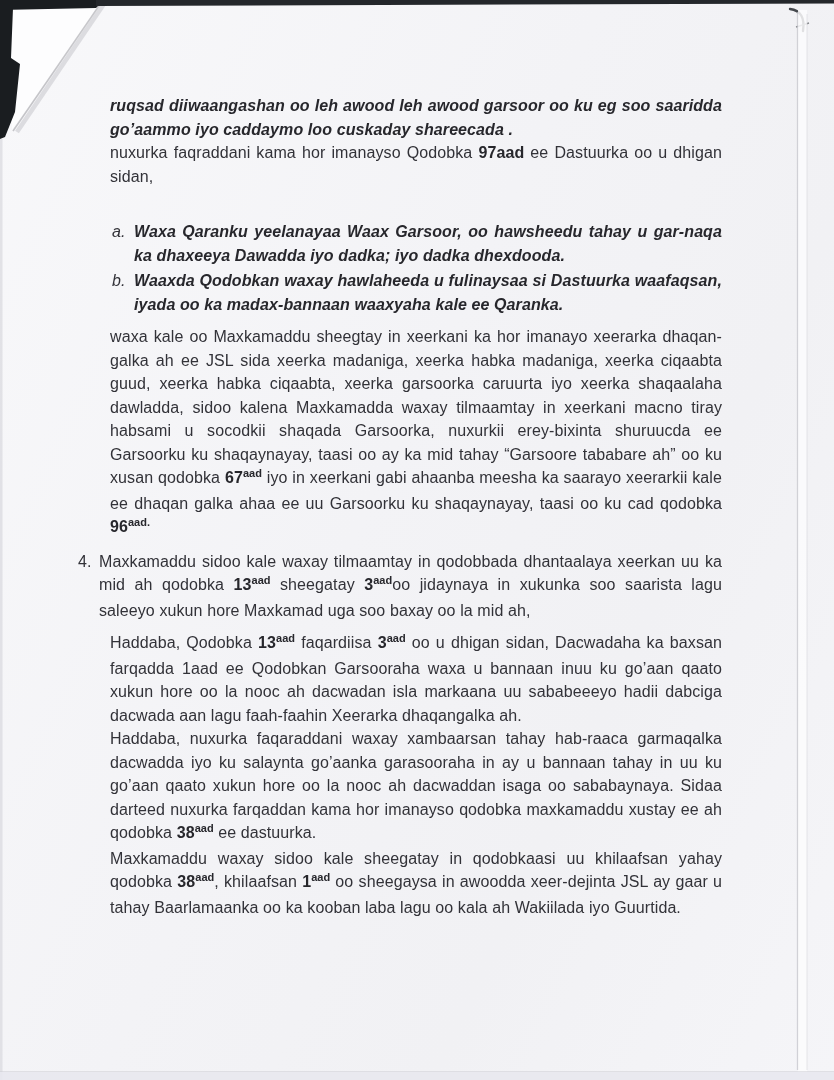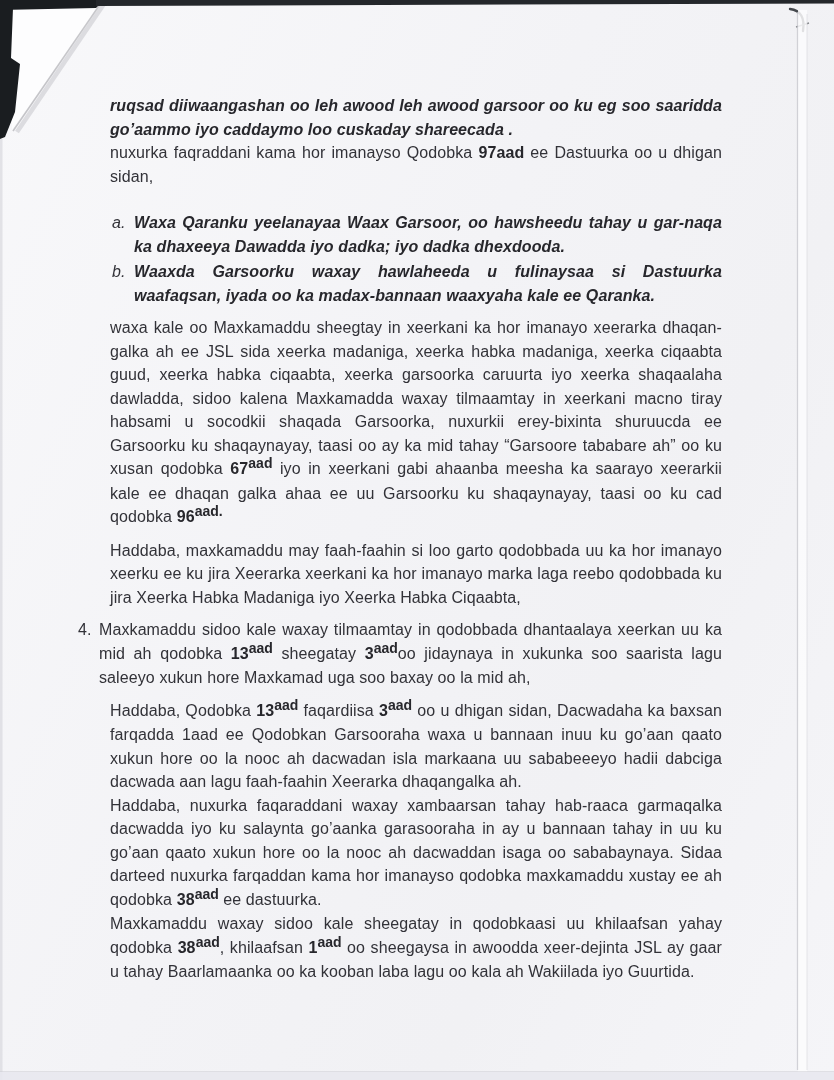--- a/index.html
+++ b/index.html
@@ -21,27 +21,27 @@
   .content{
     position:absolute; left:110px; top:94px; width:612px; z-index:2;
     color:#323238;
     font-size:16px; line-height:23.5px;
     letter-spacing:0.1px;
   }
   .para{ text-align:justify; }
   .b{ font-weight:700; color:#27272c; }
   .i{ font-style:italic; }
   .sup{
-    font-size:14px; position:relative; top:-6px; letter-spacing:0;
+    font-size:11px; position:relative; top:-6px; letter-spacing:0;
   }
   .emph{ font-weight:700; font-style:italic; color:#28282d; }
   .mb-sm{ }
   .mb-md{ margin-bottom:9px; }
   .mb-lg{ }
-  .mb-xl{ margin-bottom:23px; }
+  .mb-xl{ margin-bottom:32px; }
   .letter-list{ margin-left:2px; margin-bottom:9px; }
   .li{ display:flex; }
   .li + .li{ margin-top:2px; }
   .li-label{ flex:0 0 22px; font-style:italic; color:#323238; }
   .li-text{ flex:1; text-align:justify; }
   .numbered{ display:flex; margin-left:-32px; margin-bottom:9px; }
   .num-label{ flex:0 0 21px; color:#323238; }
   .num-text{ flex:1; text-align:justify; }
 </style>
 </head>
@@ -82,27 +82,26 @@
 
     <p class="para mb-xl"><span>nuxurka faqraddani kama hor imanayso Qodobka </span><span class="b">97aad</span><span> ee Dastuurka oo u dhigan sidan,</span></p>
 
     <div class="letter-list">
       <div class="li">
         <span class="li-label">a.</span>
         <div class="li-text emph"><span class="b i">Waxa Qaranku yeelanayaa Waax Garsoor, oo hawsheedu tahay u gar-naqa ka dhaxeeya Dawadda iyo dadka; iyo dadka dhexdooda.</span></div>
       </div>
       <div class="li">
         <span class="li-label">b.</span>
-        <div class="li-text emph"><span class="b i">Waaxda Garsoorku waxay hawlaheeda u fulinaysaa si Dastuurka waafaqsan, iyada oo ka madax-bannaan waaxyaha kale ee Qaranka.</span></div>
+        <div class="li-text emph"><span class="b i">Waaxda Qodobkan waxay hawlaheeda u fulinaysaa si Dastuurka waafaqsan, iyada oo ka madax-bannaan waaxyaha kale ee Qaranka.</span></div>
       </div>
     </div>
 
     <p class="para mb-md"><span>waxa kale oo Maxkamaddu sheegtay in xeerkani ka hor imanayo xeerarka dhaqan-galka ah ee JSL sida xeerka madaniga, xeerka habka madaniga, xeerka ciqaabta guud, xeerka habka ciqaabta, xeerka garsoorka caruurta iyo xeerka shaqaalaha dawladda, sidoo kalena Maxkamadda waxay tilmaamtay in xeerkani macno tiray habsami u socodkii shaqada Garsoorka, nuxurkii erey-bixinta shuruucda ee Garsoorku ku shaqaynayay, taasi oo ay ka mid tahay “Garsoore tababare ah” oo ku xusan qodobka </span><span class="b">67</span><span class="b sup">aad</span><span> iyo in xeerkani gabi ahaanba meesha ka saarayo xeerarkii kale ee dhaqan galka ahaa ee uu Garsoorku ku shaqaynayay, taasi oo ku cad qodobka </span><span class="b">96</span><span class="b sup">aad.</span></p>
 
-    <p class="para mb-md"><span>Haddaba, maxkamaddu may faah-faahin si loo garto qodobbada uu ka hor imanayo xeerku ee ku jira Xeerarka xeerkani ka hor imanayo marka laga reebo qodobbada ku jira Xeerka Habka Madaniga iyo Xeerka Habka Ciqaabta,</span></p>
 
     <div class="numbered">
       <span class="num-label">4.</span>
       <div class="num-text"><span>Maxkamaddu sidoo kale waxay tilmaamtay in qodobbada dhantaalaya xeerkan uu ka mid ah qodobka </span><span class="b">13</span><span class="b sup">aad</span><span> sheegatay </span><span class="b">3</span><span class="b sup">aad</span><span>oo jidaynaya in xukunka soo saarista lagu saleeyo xukun hore Maxkamad uga soo baxay oo la mid ah,</span></div>
     </div>
 
     <p class="para mb-sm"><span>Haddaba, Qodobka </span><span class="b">13</span><span class="b sup">aad</span><span> faqardiisa </span><span class="b">3</span><span class="b sup">aad</span><span> oo u dhigan sidan,  Dacwadaha ka baxsan farqadda 1aad ee Qodobkan Garsooraha waxa u bannaan inuu ku go’aan qaato xukun hore oo la nooc ah dacwadan isla markaana uu sababeeeyo hadii dabciga dacwada aan lagu faah-faahin Xeerarka dhaqangalka ah.</span></p>
 
     <p class="para mb-lg"><span>Haddaba, nuxurka faqaraddani waxay xambaarsan tahay hab-raaca garmaqalka dacwadda iyo ku salaynta go’aanka garasooraha in ay u bannaan tahay in uu ku go’aan qaato xukun hore oo la nooc ah dacwaddan isaga oo sababaynaya. Sidaa darteed nuxurka farqaddan kama hor imanayso qodobka maxkamaddu xustay ee ah qodobka </span><span class="b">38</span><span class="b sup">aad</span><span> ee dastuurka.</span></p>
 

